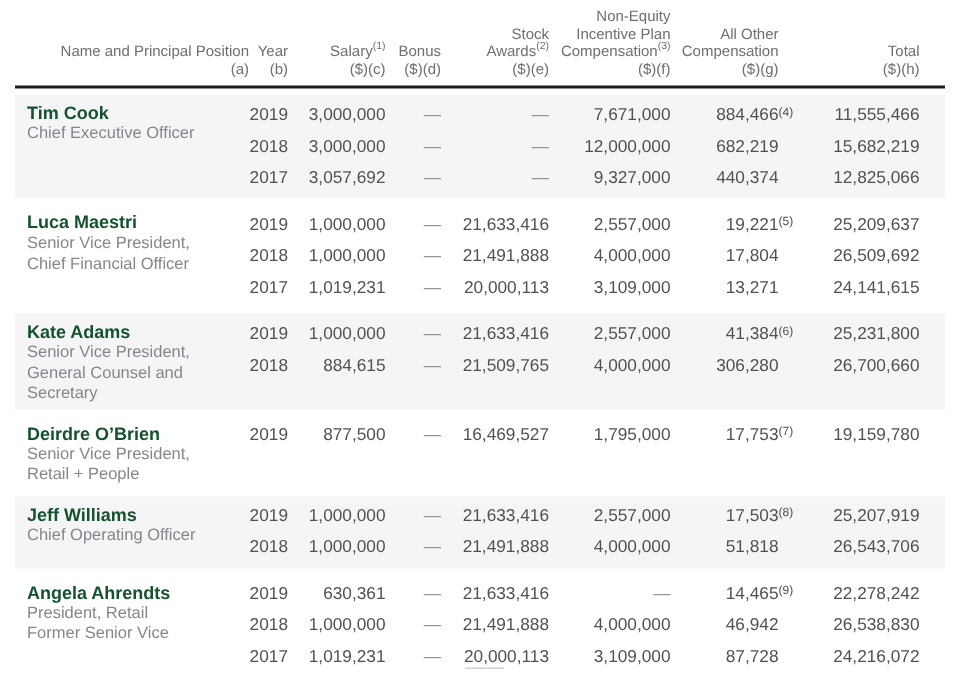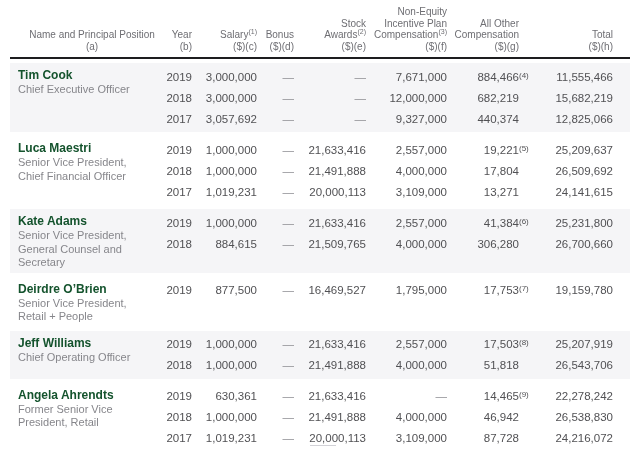--- a/index.html
+++ b/index.html
@@ -12,21 +12,21 @@
   .header-row{
     margin:0 10px;
     display:grid;
     grid-template-columns:148px 26px 65px 37px 72px 81px 72px 94px;
     align-items:end;
     padding:6px 17px 5px 8px;
     font-size:10px;line-height:11.5px;color:#6e6e73;
     border-bottom:2px solid #1d1d1f;
   }
   .hcell{text-align:right;}
-  .hcell.name{text-align:center;}
+  .hcell.name{text-align:right;}
   .header-row sup{font-size:7px;vertical-align:super;line-height:0;}
   
   .block{
     margin:4px 10px 0;
     padding:3px 17px 3px 8px;
     display:grid;
     grid-template-columns:148px 1fr;
   }
   .block.shaded{background:#f5f5f7;}
   .exec-name{font-size:12px;font-weight:bold;color:#14532d;line-height:15px;padding-top:2px;}
@@ -236,22 +236,22 @@
         <div class="cell">4,000,000</div>
         <div class="cell"><span>51,818</span><span class="sup-hang"></span></div>
         <div class="cell">26,543,706</div>
       </div>
     </div>
   </div>
 
   <div class="block">
     <div class="name-cell">
       <div class="exec-name">Angela Ahrendts</div>
+      <div class="exec-title">President, Retail</div>
       <div class="exec-title">Former Senior Vice</div>
-      <div class="exec-title">President, Retail</div>
     </div>
     <div class="rows">
       <div class="data-row">
         <div class="cell">2019</div>
         <div class="cell">630,361</div>
         <div class="cell dash">—</div>
         <div class="cell">21,633,416</div>
         <div class="cell dash">—</div>
         <div class="cell"><span>14,465</span><span class="sup-hang">(9)</span></div>
         <div class="cell">22,278,242</div>

